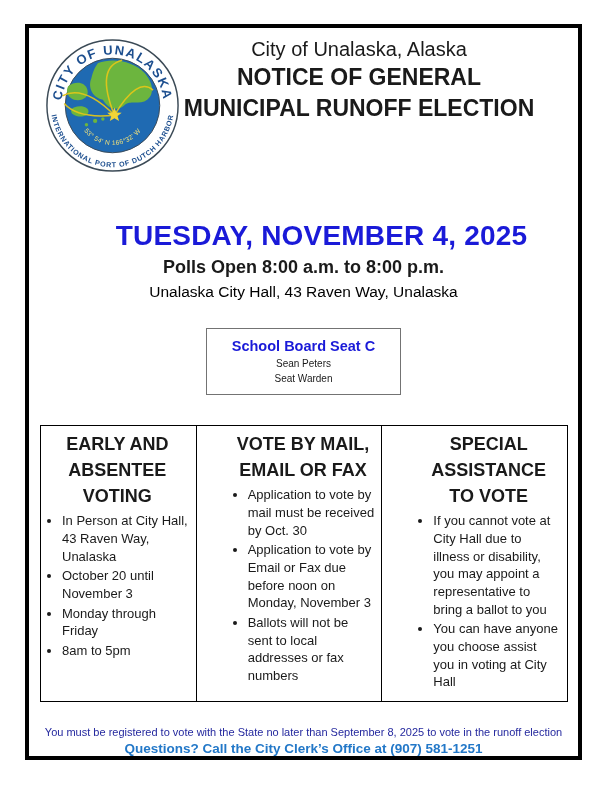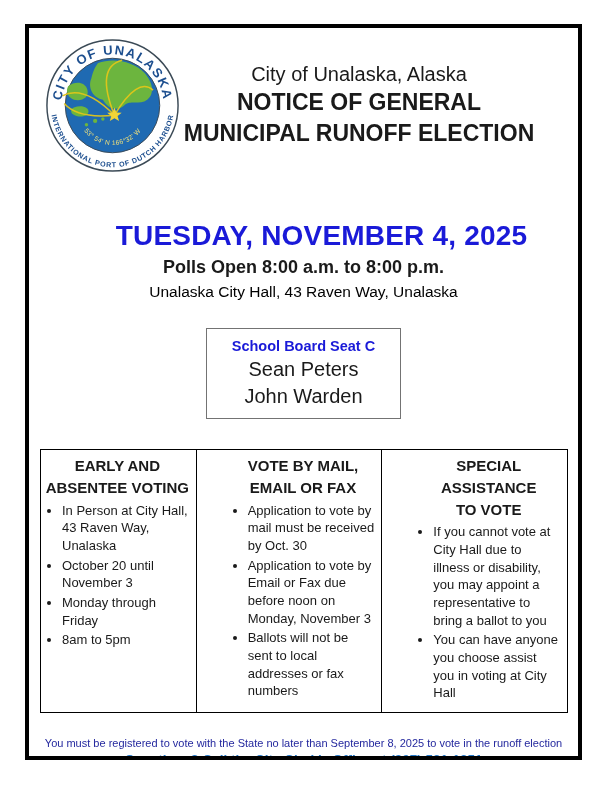--- a/index.html
+++ b/index.html
@@ -30,21 +30,21 @@
     position: absolute;
     left: 16px;
     top: 10px;
     width: 135px;
     height: 135px;
   }
   .title-block {
     margin-left: 130px;
     width: 400px;
     text-align: center;
-    padding-top: 33px;
+    padding-top: 8px;
     color: var(--title_black);
   }
   .title-sub {
     font-size: 20px;
     line-height: 1.3;
   }
   .title-main {
     font-size: 23px;
     font-weight: bold;
     line-height: 1.35;
@@ -79,42 +79,42 @@
     border: 1px solid #737373;
     text-align: center;
     padding: 9px 0 10px 0;
   }
   .race-title {
     font-size: 14.5px;
     font-weight: bold;
     color: var(--race_blue);
   }
   .candidate {
-    font-size: 20px;
+    font-size: 10px;
     color: #1a1a1a;
     margin-top: 4px;
   }
   
   .info-table {
     margin: 30px 10px 0 11px;
     border: 1.5px solid #000000;
     display: flex;
     align-items: stretch;
     background: #ffffff;
   }
   .info-col {
     flex: 1 1 0;
     padding: 5px 6px 8px 4px;
   }
   .info-col + .info-col {
     border-left: 1.5px solid #000000;
     padding-left: 34px;
   }
   .col-header {
-    font-size: 15px;
+    font-size: 18px;
     font-weight: bold;
     text-align: center;
     line-height: 1.45;
     color: #1a1a1a;
   }
   ul.bullets {
     margin: 3px 0 0 0;
     padding-left: 17px;
     list-style-type: disc;
   }
@@ -196,21 +196,21 @@
 
   <div class="date-section">
     <div class="date-line">TUESDAY, NOVEMBER 4, 2025</div>
     <div class="hours-line">Polls Open 8:00 a.m. to 8:00 p.m.</div>
     <div class="location-line">Unalaska City Hall, 43 Raven Way, Unalaska</div>
   </div>
 
   <div class="race-box">
     <div class="race-title">School Board Seat C</div>
     <div class="candidate">Sean Peters</div>
-    <div class="candidate">John Warden</div>
+    <div class="candidate">Seat Warden</div>
   </div>
 
   <div class="info-table">
     <div class="info-col">
       <div class="col-header">
         <span>EARLY AND</span><br>
         <span>ABSENTEE VOTING</span>
       </div>
       <ul class="bullets">
           <li>In Person at City Hall, 43 Raven Way, Unalaska</li>

